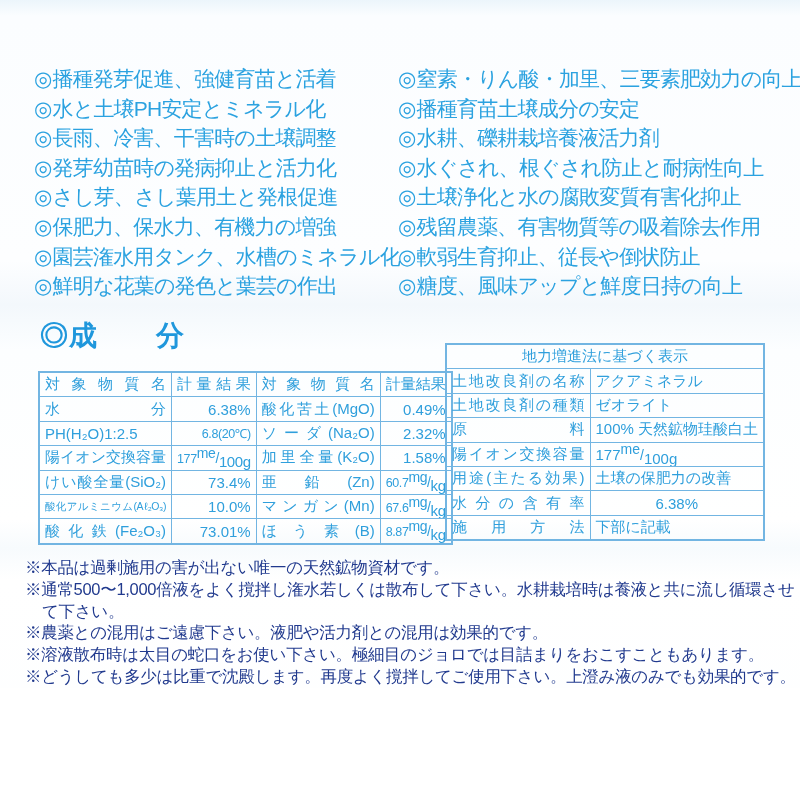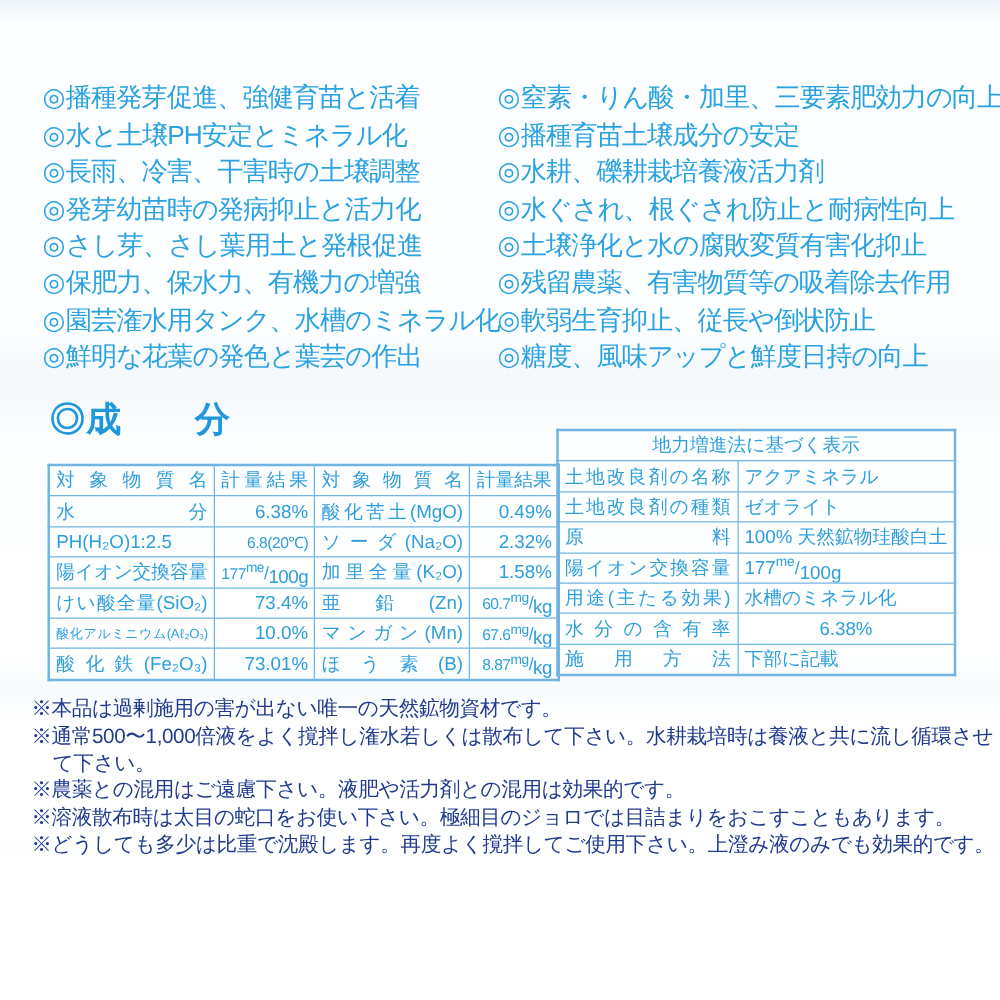--- a/index.html
+++ b/index.html
@@ -42,21 +42,21 @@
     border:1.5px solid #72b5e2; height:23.4px; padding:0 5px;
     font-size:15px; font-weight:normal; overflow:hidden; white-space:nowrap;
   }
   .name, .lbl, .hdr { text-align:justify; text-align-last:justify; }
   .val  { text-align:right; }
   .lval { text-align:left; }
   .center { text-align:center; text-align-last:center; }
   .small  { font-size:12.5px; letter-spacing:-0.4px; }
   .tiny   { font-size:10.5px; letter-spacing:-0.4px; }
   .ttl    { text-align:center; text-align-last:center; }
-  sup { font-size:11px; line-height:0; }
+  sup { font-size:14px; line-height:0; }
   sub { font-size:15px; line-height:0; }
   .fsl { font-size:14px; }
 
   
   .notes {
     position:absolute; left:25px; top:557px; width:778px;
     color:#213a8e; font-size:16.5px; line-height:21.8px; letter-spacing:-0.3px;
   }
   .note { margin:0; padding-left:17px; text-indent:-17px; }
 </style>
@@ -163,21 +163,21 @@
     <tr>
       <td class="lbl">原料</td>
       <td class="lval">100% 天然鉱物珪酸白土</td>
     </tr>
     <tr>
       <td class="lbl">陽イオン交換容量</td>
       <td class="lval"><span>177</span><sup>me</sup><span class="fsl">/</span><sub>100g</sub></td>
     </tr>
     <tr>
       <td class="lbl">用途(主たる効果)</td>
-      <td class="lval">水槽のミネラル化</td>
+      <td class="lval">土壌の保肥力の改善</td>
     </tr>
     <tr>
       <td class="lbl">水分の含有率</td>
       <td class="center">6.38%</td>
     </tr>
     <tr>
       <td class="lbl">施用方法</td>
       <td class="lval">下部に記載</td>
     </tr>
   </tbody>

